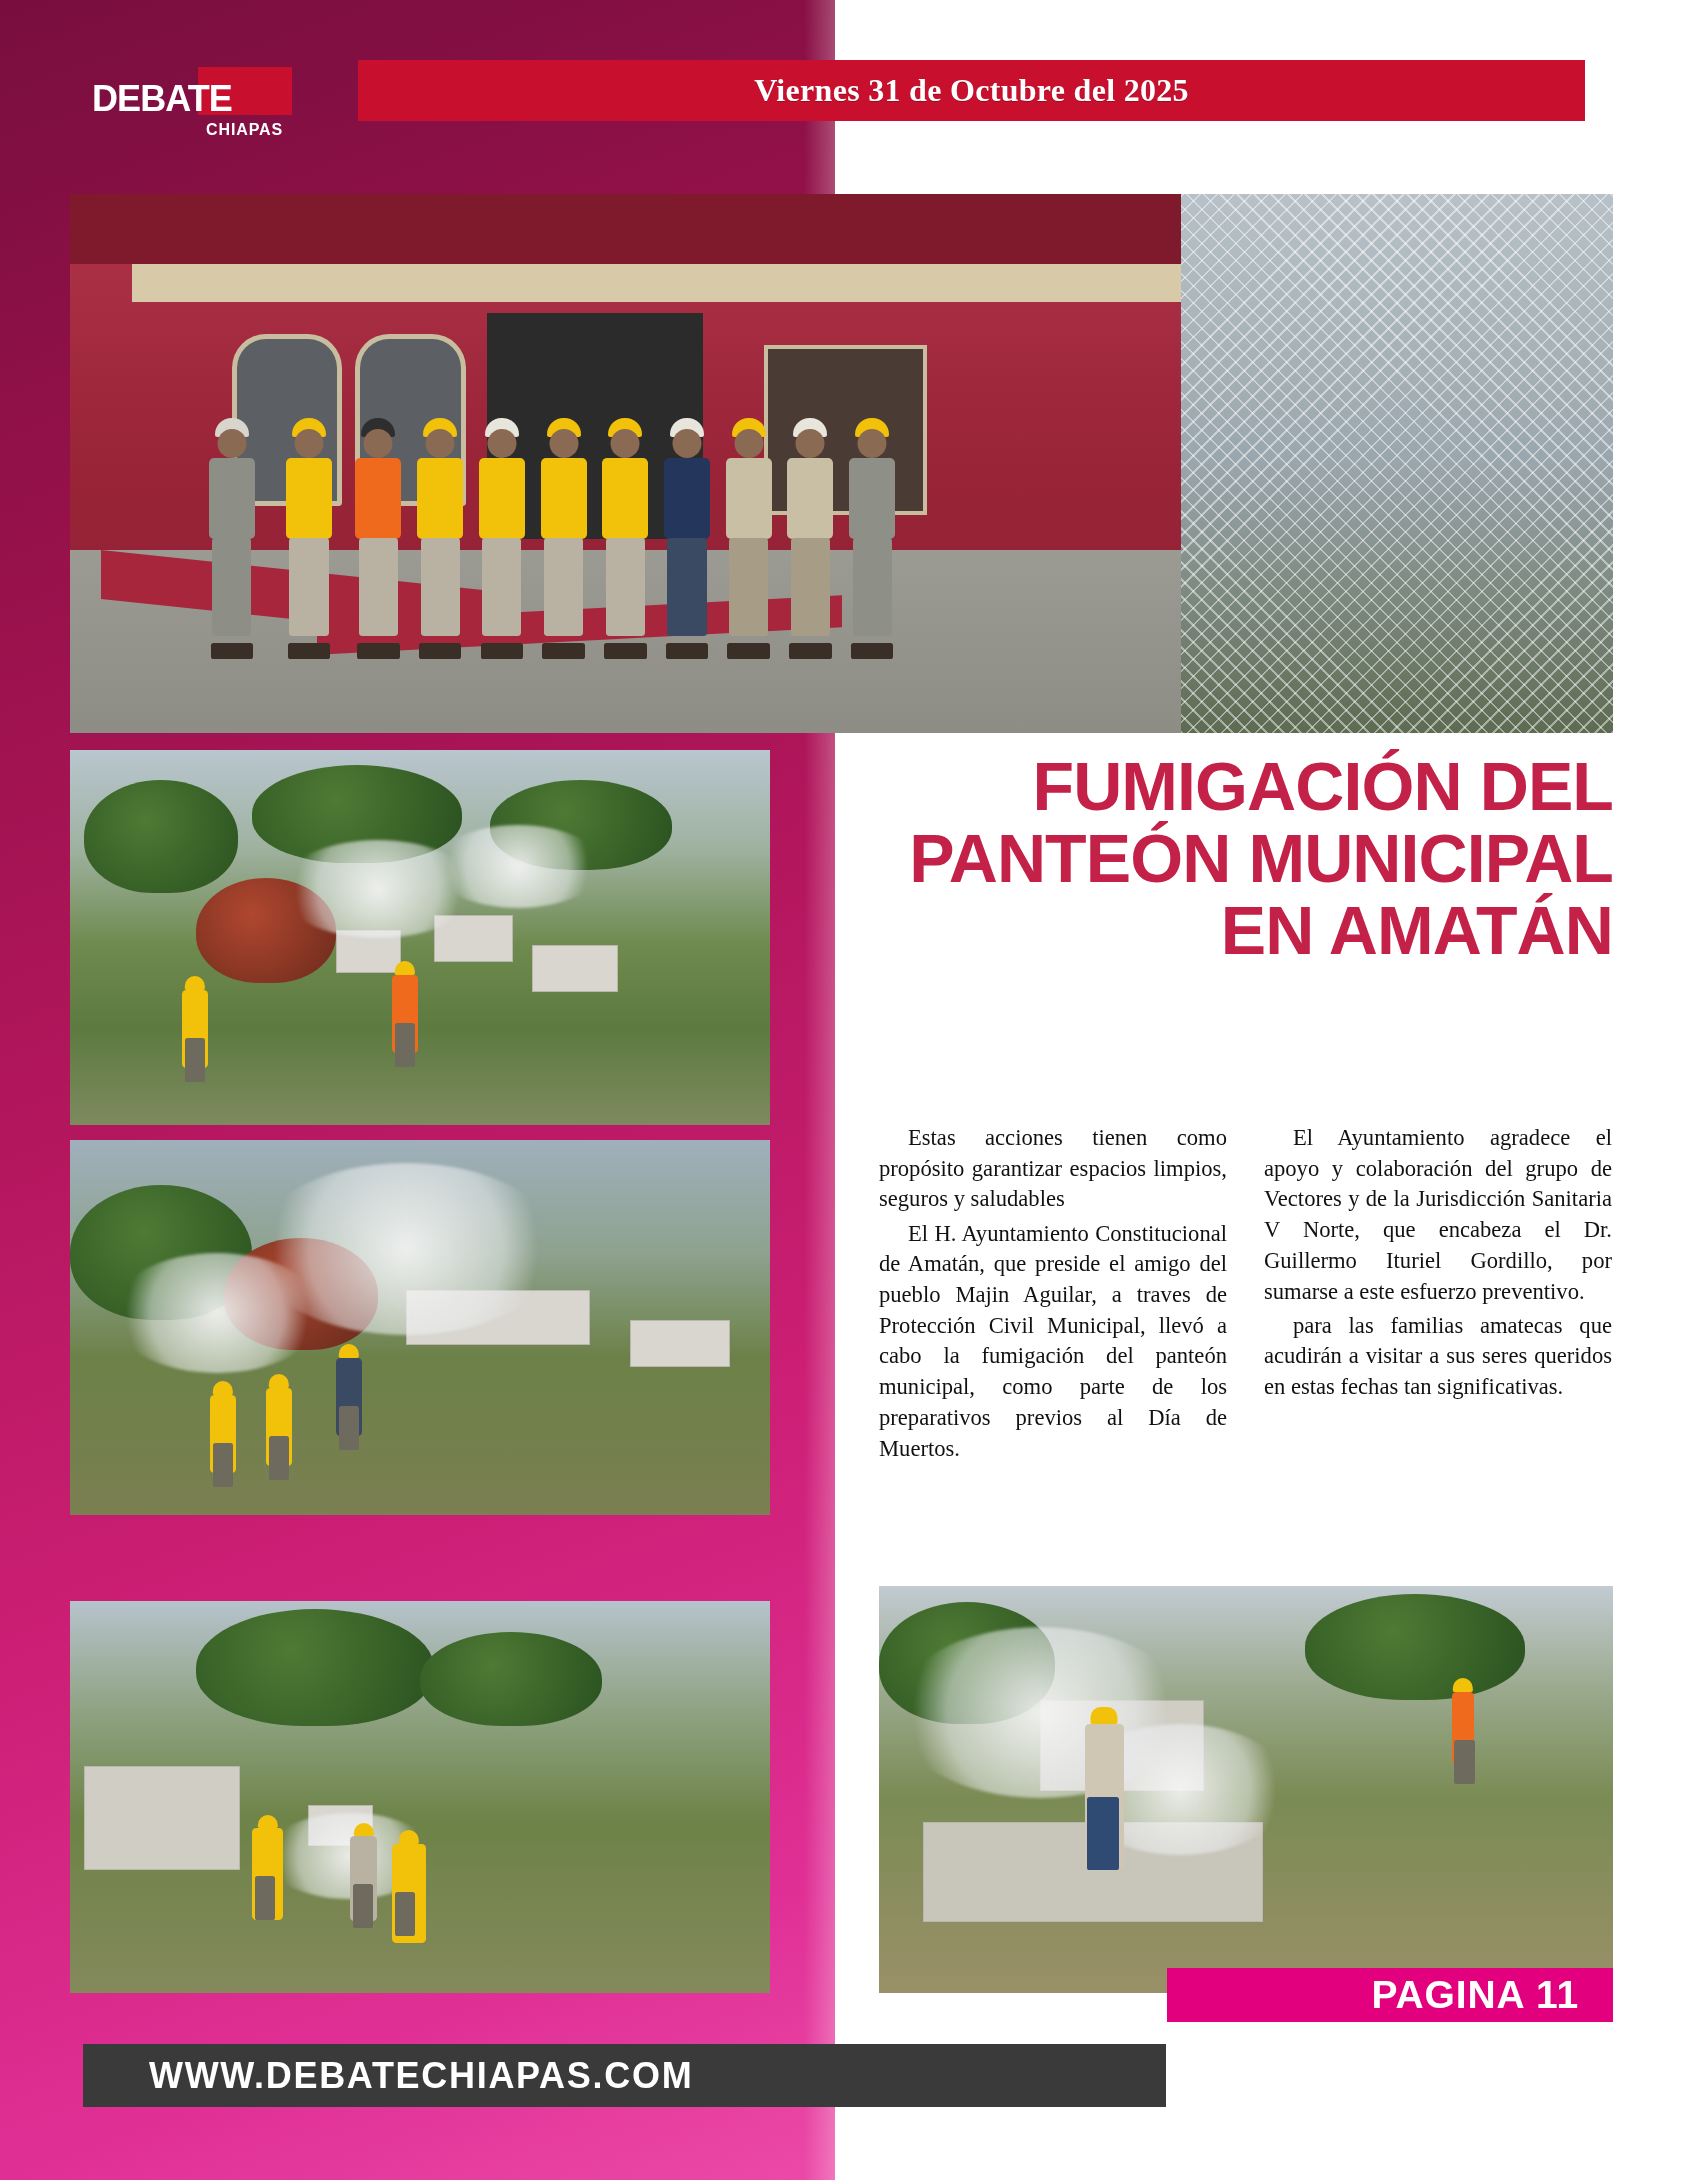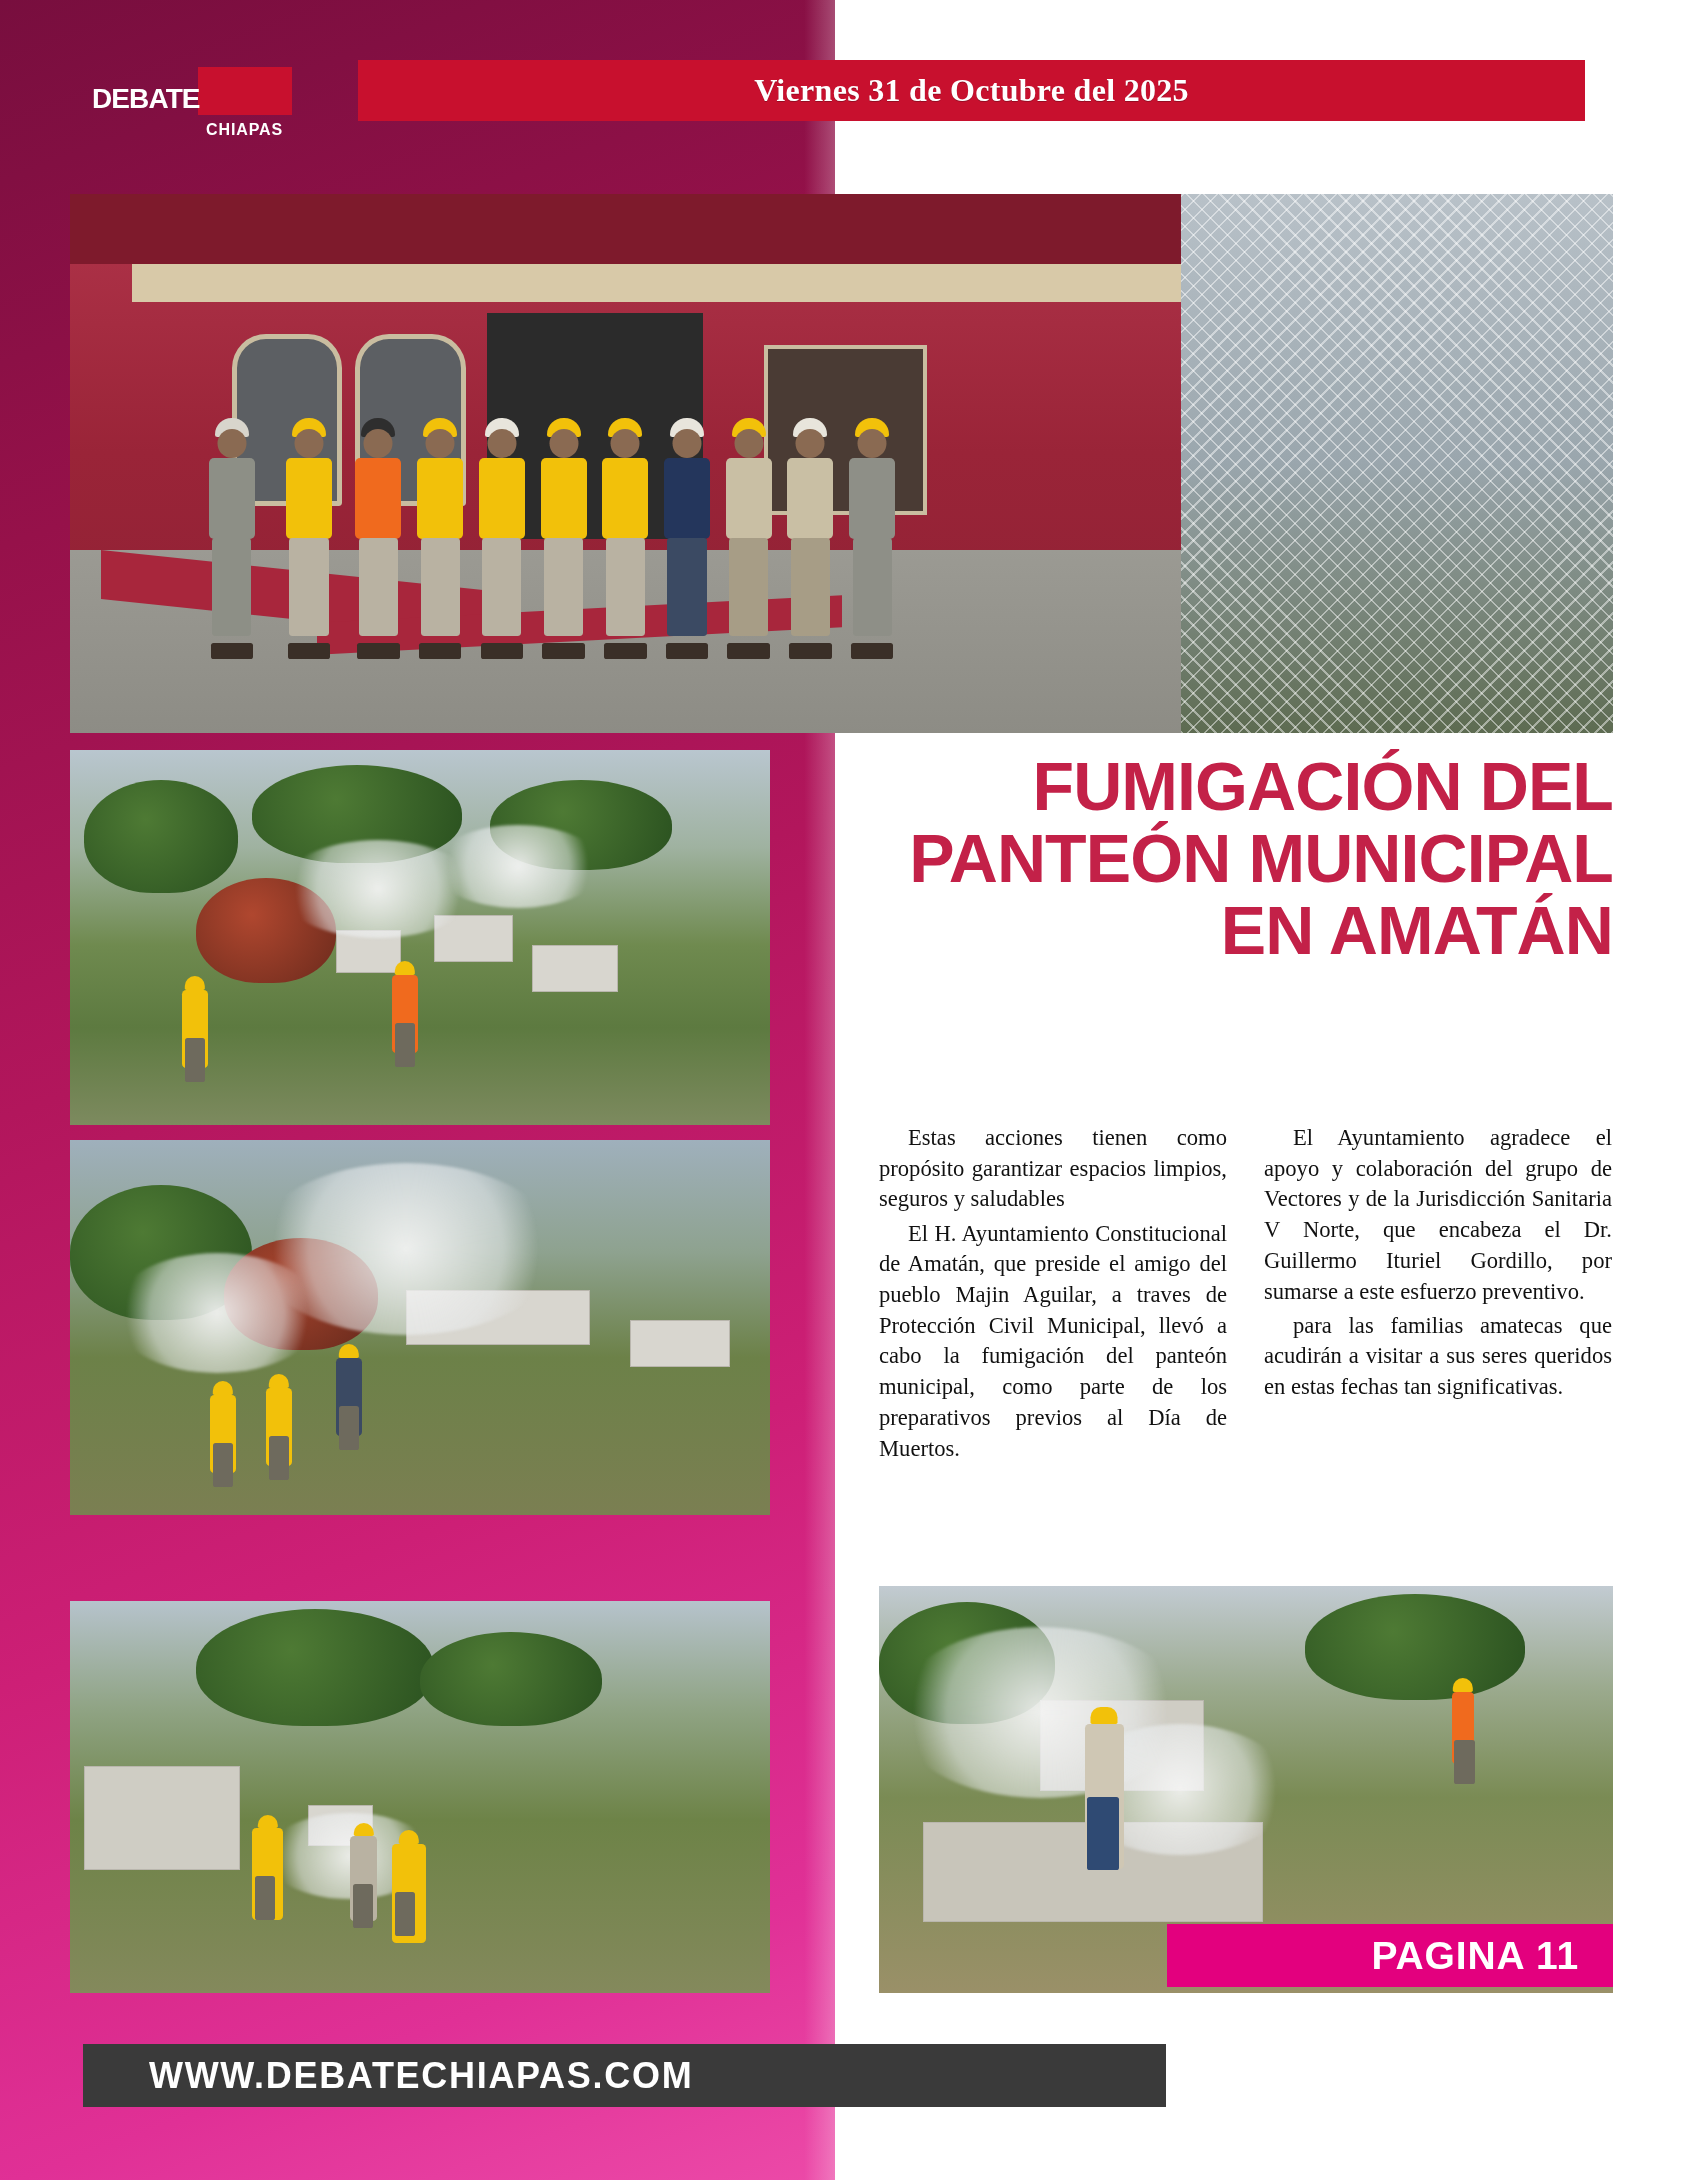--- a/index.html
+++ b/index.html
@@ -84,21 +84,21 @@
   .logo-box {
     position: absolute;
     left: 92px; top: 1.7px;
     height: 58px;
     display: flex;
     align-items: center;
   }
   .logo-debate {
     font-family: "Liberation Sans", sans-serif;
     font-weight: bold;
-    font-size: 28px;
+    font-size: 36px;
     letter-spacing: -0.9px;
     color: #ffffff;
     position: relative;
     z-index: 2;
     padding-right: 3.4px;
     margin-top: 16px;
   }
   .logo-red-block {
     position: absolute;
     left: 198px; top: 6.8px;
@@ -285,22 +285,22 @@
   }
   .footer-url {
     color: #ffffff;
     font-family: "Liberation Sans", sans-serif;
     font-weight: bold;
     font-size: 36px;
     letter-spacing: 1.7px;
   }
   .footer-pink {
     position: absolute;
-    left: 1167px; top: 1924px;
-    width: 446px; height: 63px;
+    left: 1167px; top: 1968px;
+    width: 446px; height: 54px;
     background: #e3007e;
     display: flex; align-items: center; justify-content: flex-end;
     padding-right: 34px;
     box-sizing: border-box;
   }
   .footer-page {
     color: #ffffff;
     font-family: "Liberation Sans", sans-serif;
     font-weight: bold;
     font-size: 39px;

